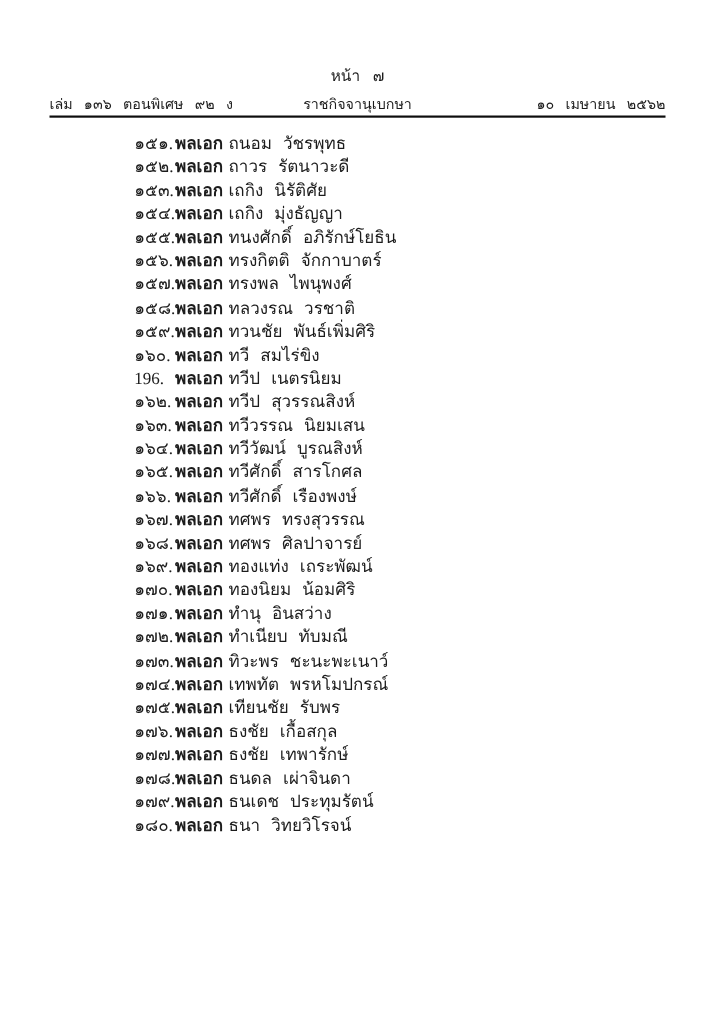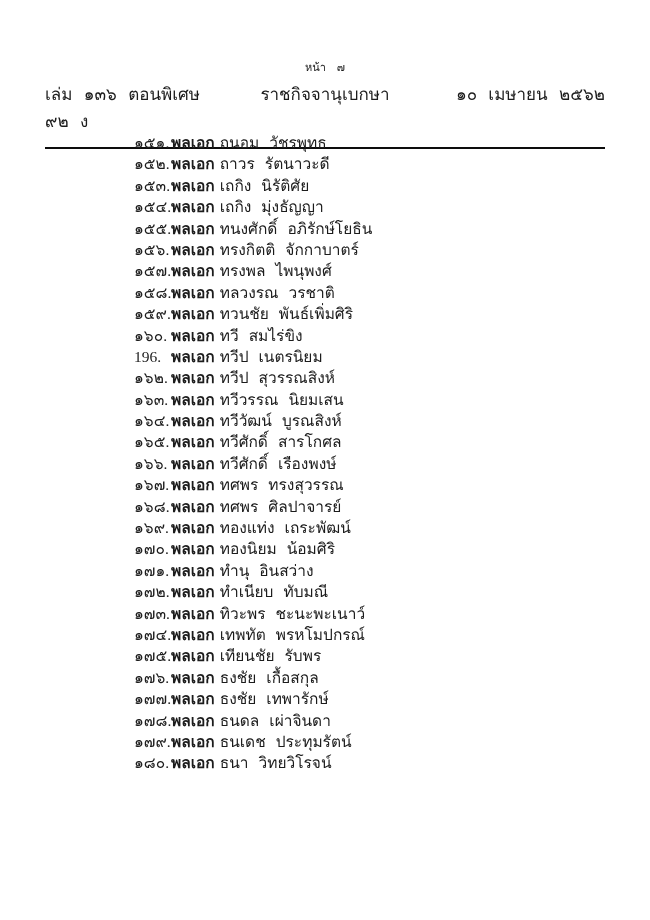--- a/index.html
+++ b/index.html
@@ -14,53 +14,53 @@
     width: 650px; height: 920px;
     background: #ffffff;
     overflow: hidden;
   }
   .header {
     position: absolute;
     top: 58px; left: 45px; right: 45px;
   }
   .page-label {
     text-align: center;
-    font-size: 11px;
+    font-size: 14px;
     margin-bottom: 4px;
     word-spacing: 8px;
   }
   .masthead {
     display: grid;
     grid-template-columns: 1fr auto 1fr;
     align-items: baseline;
-    font-size: 17px;
-    padding-bottom: 13px;
+    font-size: 13px;
+    padding-bottom: 0;
     border-bottom: 2.5px solid #0d0d0d;
   }
   .volume-label { text-align: left;  word-spacing: 7px; }
   .gazette-title { text-align: right; padding: 0 40px; }
   .date-label { text-align: right; word-spacing: 7px; }
   .name-list {
     position: absolute;
-    top: 120px; left: 12px; right: 0;
+    top: 120px; left: 0; right: 0;
   }
   .row {
     display: flex;
     align-items: baseline;
     height: 21.4px;
     font-size: 15.5px;
     line-height: 21.4px;
   }
   .entry-no {
     width: 37px;
     margin-left: 122px;
     text-align: left;
   }
   .entry-rank { margin-left: 0; font-weight: bold; }
-  .entry-given { margin-left: 5px; margin-top: 12px; }
+  .entry-given { margin-left: 5px; }
   .entry-surname { margin-left: 10px; }
 </style>
 </head>
 <body>
 
 <div class="page">
 
   <div class="header">
     <div class="page-label">หน้า ๗</div>
     <div class="masthead">

